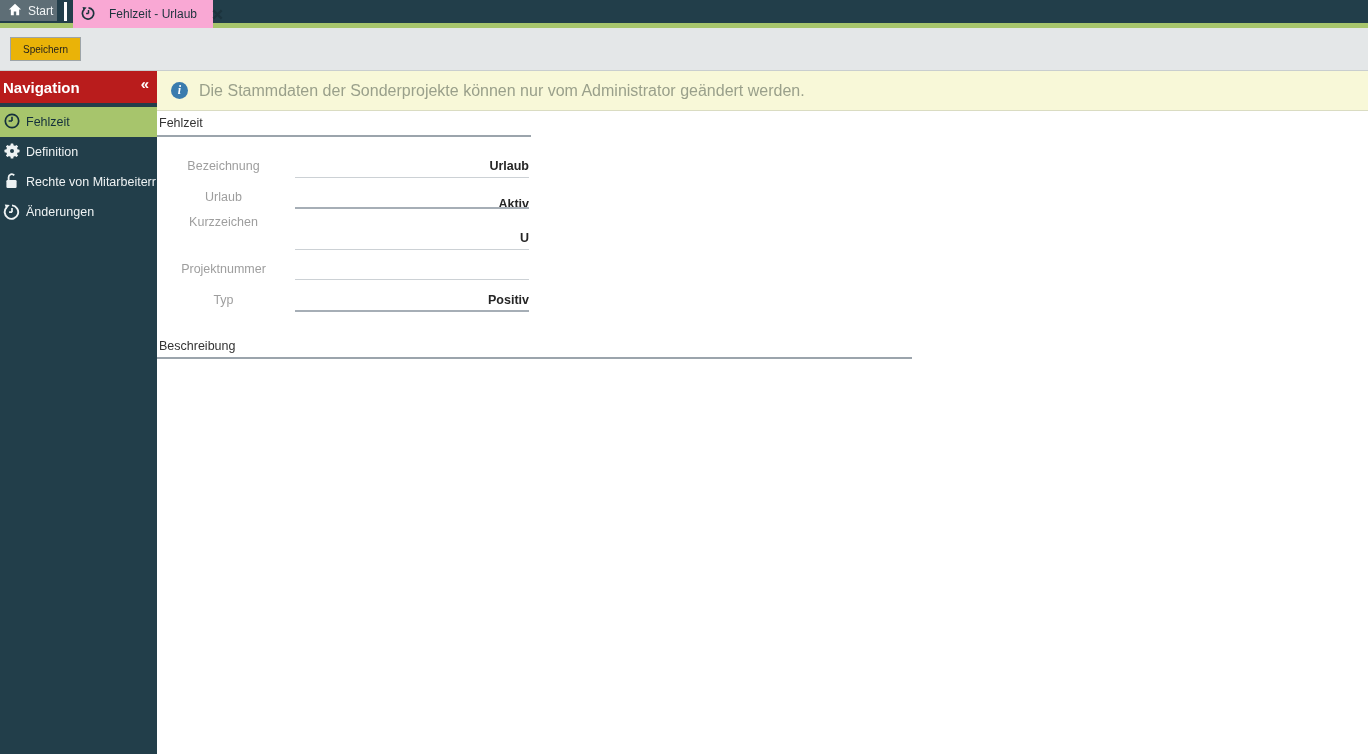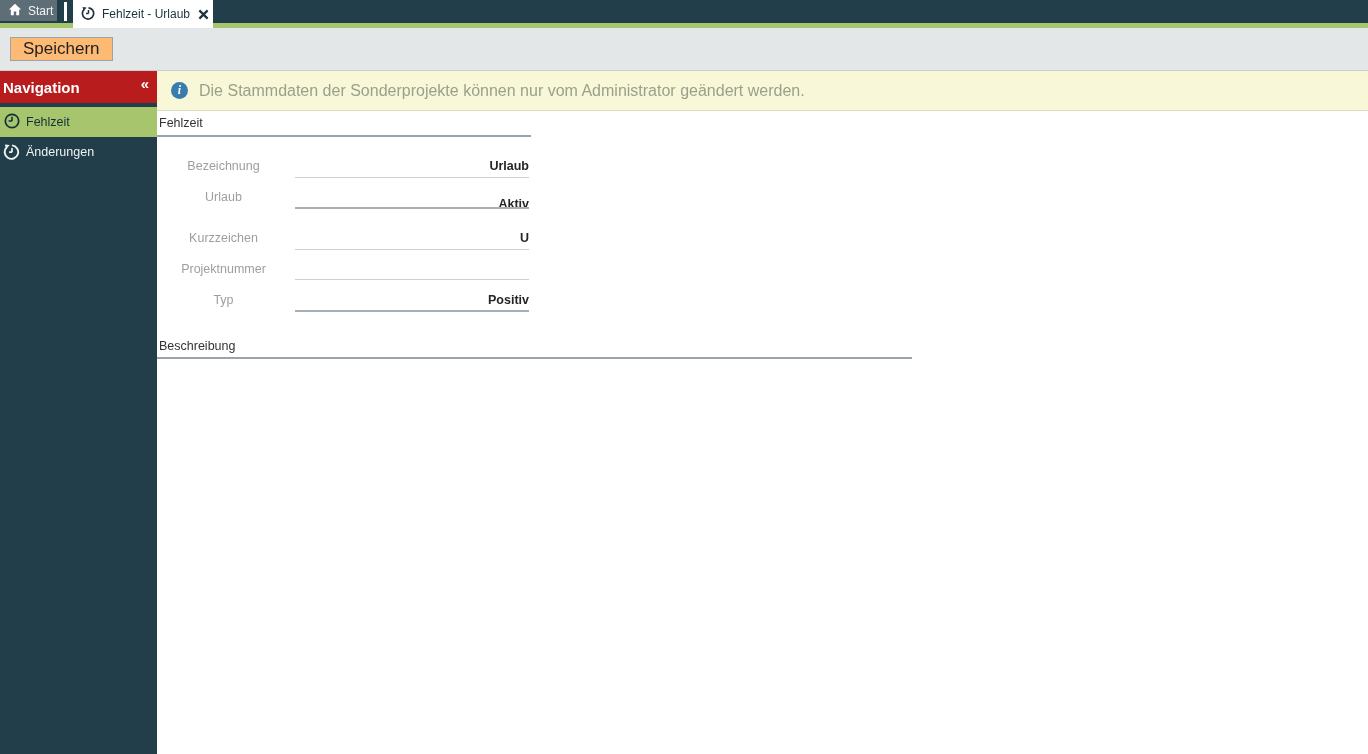--- a/index.html
+++ b/index.html
@@ -7,30 +7,30 @@
   body { font-family:"Liberation Sans", sans-serif; background:#fff; }
   .page { position:relative; width:1368px; height:754px; overflow:hidden; background:#fff; }
 
   
   .tabbar { position:absolute; left:0; top:0; width:1368px; height:23px; background:#223e4a; }
   .accent-strip { position:absolute; left:0; top:23px; width:1368px; height:5px; background:#a7c56c; }
   .tab-start { position:absolute; left:0; top:0; width:57px; height:21px; background:#5e6e76;
     display:flex; align-items:center; gap:6px; padding:0 8px; cursor:default; }
   .tab-start .lbl { color:#f2f5f6; font-size:12px; }
   .tab-sep { position:absolute; left:64px; top:2px; width:3px; height:19px; background:#ffffff; }
-  .tab-active { position:absolute; left:73px; top:0; width:140px; height:28px; background:#ffffff;
-    display:flex; align-items:center; gap:6px; padding:12px 8px; z-index:2; }
+  .tab-active { position:absolute; left:73px; top:0; width:140px; height:28px; background:#f9a8d4;
+    display:flex; align-items:center; gap:13px; padding:12px 8px; z-index:2; }
   .tab-active .lbl { color:#1c333d; font-size:12px; white-space:nowrap; }
   .tab-close { display:flex; align-items:center; justify-content:center; width:14px; height:14px; margin-left:2px; cursor:pointer; }
 
   
   .toolbar { position:absolute; left:0; top:28px; width:1368px; height:43px; background:#e4e7e8;
     border-bottom:1px solid #c9cecf; }
   .btn-save { position:absolute; left:10px; top:9px; height:24px; padding:0 12px;
-    background:#fdba74; border:1px solid #9da4a8; color:#1f1f1f; font-size:17px;
+    background:#eab308; border:1px solid #9da4a8; color:#1f1f1f; font-size:10px;
     font-family:"Liberation Sans", sans-serif; cursor:pointer; }
 
   
   .sidebar { position:absolute; left:0; top:71px; width:157px; height:683px; background:#223e4a; }
   .side-header { position:relative; height:32px; background:#b91c1c; display:flex; align-items:center; }
   .side-title { color:#ffffff; font-size:15px; font-weight:600; padding-left:3px; }
   .collapse { position:absolute; right:8px; top:4px; color:#ffffff; font-size:15px; font-weight:700; cursor:pointer; }
   .side-items { margin-top:4px; }
   .side-item { height:30px; display:flex; align-items:center; gap:5px; padding-left:3px;
     color:#eef2f3; font-size:12.5px; cursor:pointer; }
@@ -101,20 +101,44 @@
         <span>
           <svg width="18" height="18" viewBox="0 0 18 18">
             <circle cx="9" cy="9" r="6.7" fill="none" stroke="#14303c" stroke-width="1.7"></circle>
             <path d="M9 9 V4.8 M9 9 H5.6" stroke="#14303c" stroke-width="1.6" fill="none"></path>
           </svg>
         </span>
         <span>Fehlzeit</span>
       </div>
       <div class="side-item">
         <span>
+          <svg width="18" height="18" viewBox="0 0 18 18">
+            <g fill="#eef2f3">
+              <rect x="7.6" y="1.5" width="2.8" height="15" rx="0.6"></rect>
+              <rect x="7.6" y="1.5" width="2.8" height="15" rx="0.6" transform="rotate(45 9 9)"></rect>
+              <rect x="7.6" y="1.5" width="2.8" height="15" rx="0.6" transform="rotate(90 9 9)"></rect>
+              <rect x="7.6" y="1.5" width="2.8" height="15" rx="0.6" transform="rotate(135 9 9)"></rect>
+            </g>
+            <circle cx="9" cy="9" r="4.6" fill="none" stroke="#eef2f3" stroke-width="2.6"></circle>
+            <circle cx="9" cy="9" r="2" fill="#223e4a"></circle>
+          </svg>
+        </span>
+        <span>Definition</span>
+      </div>
+      <div class="side-item">
+        <span>
+          <svg width="18" height="18" viewBox="0 0 18 18">
+            <rect x="3.4" y="8" width="10.2" height="8" rx="1.2" fill="#eef2f3"></rect>
+            <path d="M5.6 8 V5.2 A3.1 3.1 0 0 1 11.2 3.4" fill="none" stroke="#eef2f3" stroke-width="1.8"></path>
+          </svg>
+        </span>
+        <span>Rechte von Mitarbeiterr</span>
+      </div>
+      <div class="side-item">
+        <span>
           <svg width="18" height="18" viewBox="0 0 16 16">
             <path d="M3.4 4.6 A6 6 0 1 0 8 3" fill="none" stroke="#eef2f3" stroke-width="1.7"></path>
             <path d="M1.6 2.2 L6 2.6 L2.9 6.2 Z" fill="#eef2f3"></path>
             <path d="M8 9 V5.4 M8 9 H5.4" stroke="#eef2f3" stroke-width="1.5" fill="none"></path>
           </svg>
         </span>
         <span>Änderungen</span>
       </div>
     </div>
   </div>
@@ -130,21 +154,21 @@
     <div class="sec-line" style="top:64px; width:374px;"></div>
 
     <div class="f-label" style="top:88px;">Bezeichnung</div>
     <div class="f-value" style="top:88px;">Urlaub</div>
     <div class="f-line" style="top:106px;"></div>
 
     <div class="f-label" style="top:119px;">Urlaub</div>
     <div class="f-value" style="top:126px;">Aktiv</div>
     <div class="f-line strong" style="top:136px;"></div>
 
-    <div class="f-label" style="top:160px;">Kurzzeichen</div>
+    <div class="f-label" style="top:144px;">Kurzzeichen</div>
     <div class="f-value" style="top:160px;">U</div>
     <div class="f-line" style="top:178px;"></div>
 
     <div class="f-label" style="top:191px;">Projektnummer</div>
     <div class="f-value" style="top:191px;"></div>
     <div class="f-line" style="top:208px;"></div>
 
     <div class="f-label" style="top:222px;">Typ</div>
     <div class="f-value" style="top:222px;">Positiv</div>
     <div class="f-line strong" style="top:239px;"></div>

